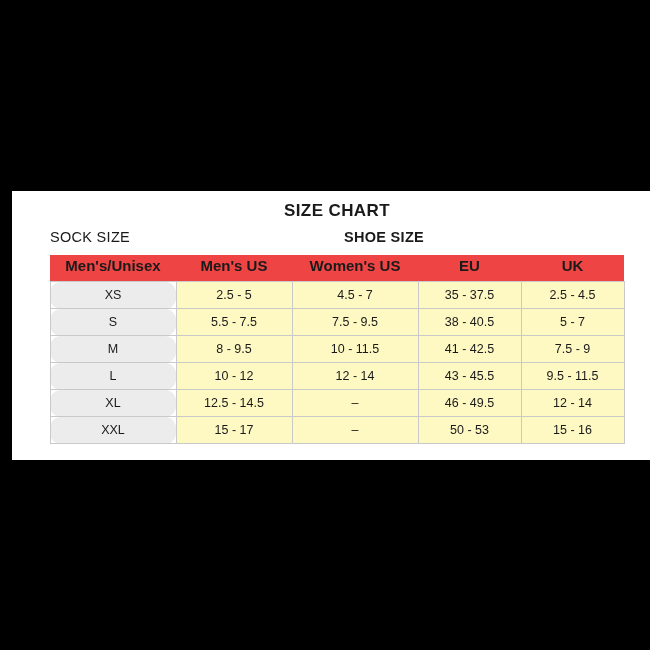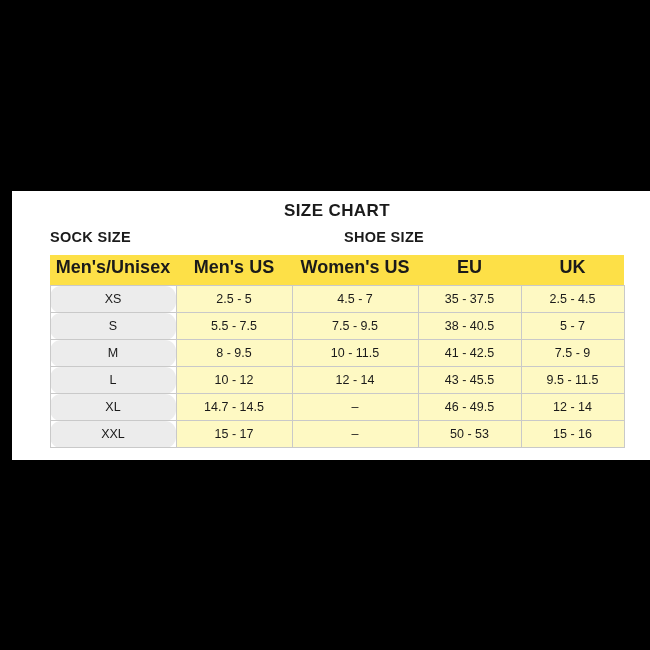--- a/index.html
+++ b/index.html
@@ -39,21 +39,21 @@
   .group-head {
     position: relative;
     height: 26px;
     margin-top: 8px;
   }
   .group-sock {
     position: absolute;
     left: 38px;
     top: 0;
     font-size: 14.5px;
-    font-weight: bold;
+    font-weight: normal;
     color: #1a1a1a;
     letter-spacing: 0.3px;
   }
   .group-shoe {
     position: absolute;
     left: 0;
     right: 0;
     top: 0;
     text-align: center;
     padding-left: 94px;
@@ -69,27 +69,27 @@
     margin: 0 auto;
     table-layout: fixed;
   }
   table.size-table col.c0 { width: 126px; }
   table.size-table col.c1 { width: 116px; }
   table.size-table col.c2 { width: 126px; }
   table.size-table col.c3 { width: 103px; }
   table.size-table col.c4 { width: 103px; }
 
   table.size-table th.subhead {
-    font-size: 18px;
+    font-size: 15px;
     font-weight: bold;
     color: #1a1a1a;
     text-align: center;
     padding: 2px 0 7px 0;
     border: none;
-    background: #fde047;
+    background: #ef4444;
   }
   table.size-table td {
     border: 1px solid #c9c9c9;
     text-align: center;
     font-size: 12.5px;
     color: #1a1a1a;
     height: 26px;
     padding: 0;
   }
   table.size-table td.label-cell {
@@ -154,21 +154,21 @@
         </tr>
         <tr>
           <td class="label-cell">L</td>
           <td class="value-cell">10 - 12</td>
           <td class="value-cell">12 - 14</td>
           <td class="value-cell">43 - 45.5</td>
           <td class="value-cell">9.5 - 11.5</td>
         </tr>
         <tr>
           <td class="label-cell">XL</td>
-          <td class="value-cell">14.7 - 14.5</td>
+          <td class="value-cell">12.5 - 14.5</td>
           <td class="value-cell">–</td>
           <td class="value-cell">46 - 49.5</td>
           <td class="value-cell">12 - 14</td>
         </tr>
         <tr>
           <td class="label-cell">XXL</td>
           <td class="value-cell">15 - 17</td>
           <td class="value-cell">–</td>
           <td class="value-cell">50 - 53</td>
           <td class="value-cell">15 - 16</td>

